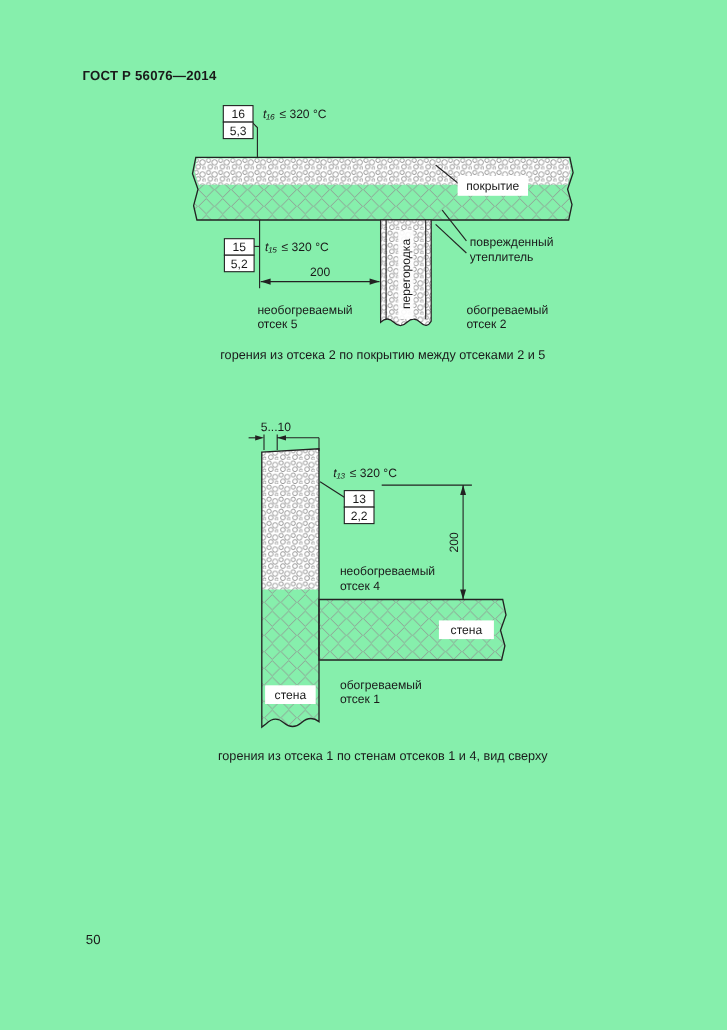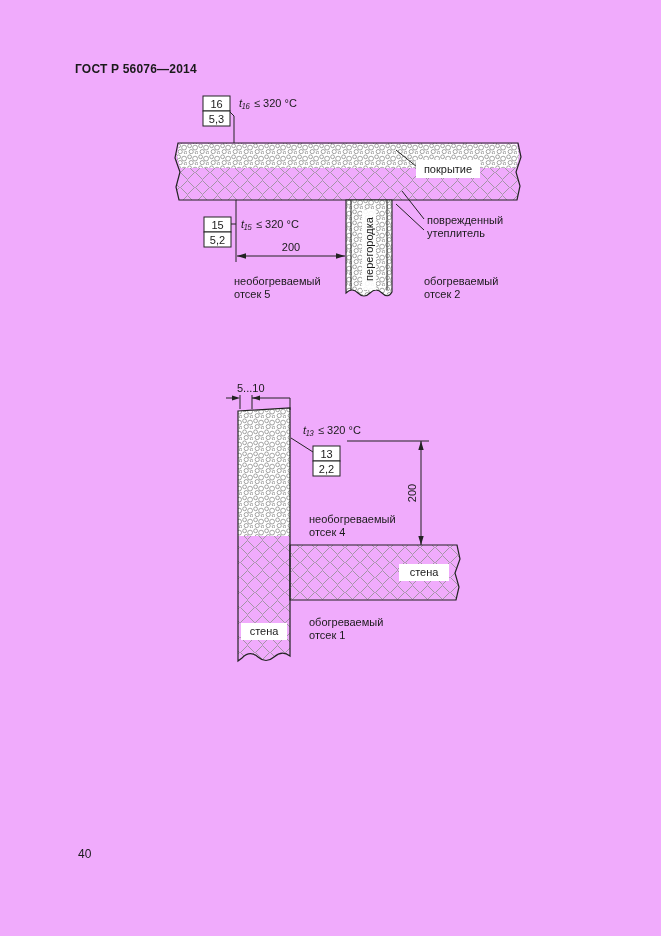--- a/index.html
+++ b/index.html
@@ -1,18 +1,18 @@
 <!DOCTYPE html>
 <html><head>
 <meta charset="utf-8">
 <style>
   * { margin:0; padding:0; box-sizing:border-box; }
   html,body { background:#ffffff; }
   .page {
-    position:relative; width:661px; height:936px; background:#f0abfc;
+    position:relative; width:661px; height:936px; background:#86efac;
     font-family:"Liberation Sans", sans-serif; color:#1a1a1a; overflow:hidden;
   }
   .header {
     position:absolute; left:75px; top:62px;
     font-size:12px; font-weight:bold; letter-spacing:0.2px;
   }
   .caption {
     position:absolute; left:38px; width:620px; text-align:center;
     font-size:11.5px; line-height:15px; color:#1a1a1a;
   }
@@ -159,20 +159,22 @@
       <g>
         <text x="309" y="523">необогреваемый</text>
         <text x="309" y="536">отсек 4</text>
         <text x="309" y="626">обогреваемый</text>
         <text x="309" y="639">отсек 1</text>
       </g>
     </g>
   </svg>
 
   <div class="caption cap4">
+    <div>горения из отсека 2 по покрытию между отсеками 2 и 5</div>
   </div>
 
   <div class="caption cap5">
+    <div>горения из отсека 1 по стенам отсеков 1 и 4, вид сверху</div>
   </div>
 
-  <div class="pageno">40</div>
+  <div class="pageno">50</div>
 
 </div>
 
 </body></html>

